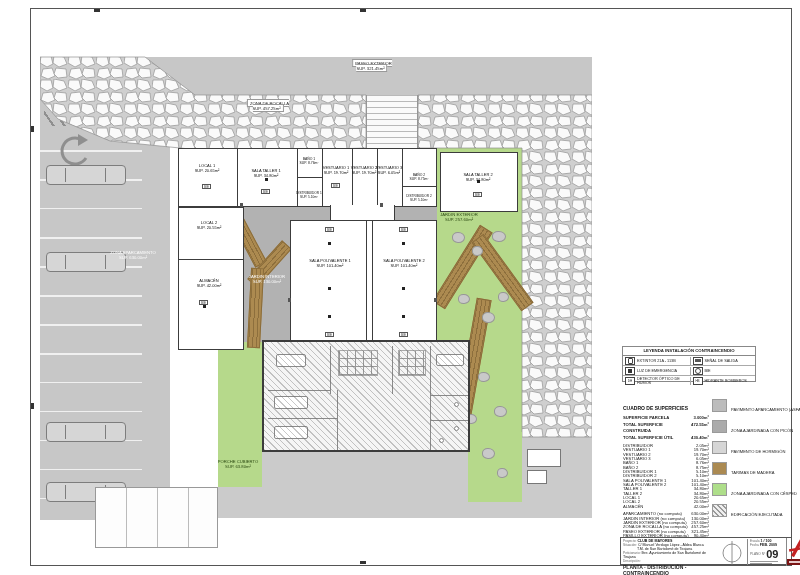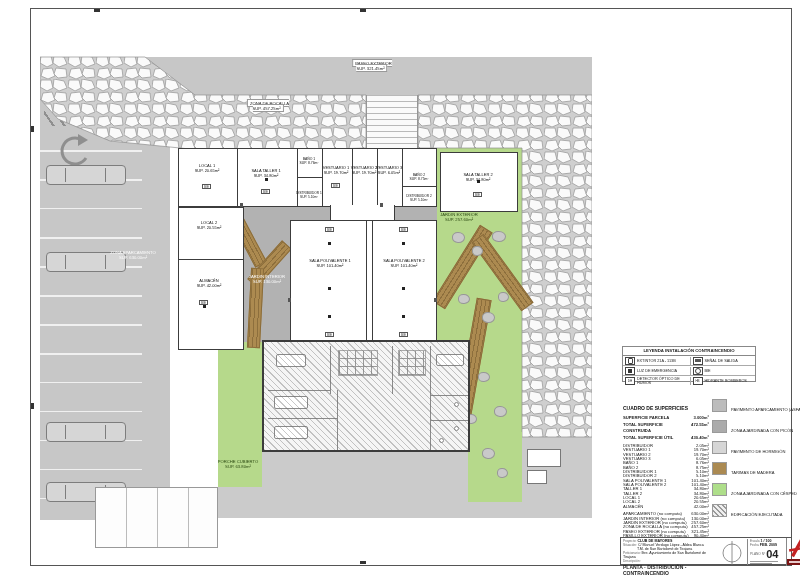--- a/index.html
+++ b/index.html
@@ -406,21 +406,21 @@
       <div style="font-size:5px;font-weight:bold;border-bottom:0.5px solid #333;display:inline-block;margin-top:1px">PLANTA - DISTRIBUCIÓN - CONTRAINCENDIO</div>
     </div>
     <svg class="a" style="left:98px;top:3px" width="26" height="24" viewBox="0 0 26 24">
       <circle cx="13" cy="12" r="9" fill="none" stroke="#777" stroke-width="0.8"></circle>
       <line x1="13" y1="0" x2="13" y2="24" stroke="#777" stroke-width="0.8"></line>
     </svg>
     <div class="a" style="left:126px;top:1px;width:38px;height:26px;border-left:0.5px solid #888;padding-left:2px">
       <div><span class="fl">Escala</span> <b class="fv">1 / 100</b></div>
       <div><span class="fl">Fecha</span> <b class="fv">FEB. 2009</b></div>
       <div style="margin-top:1px"><span class="fl">PLANO Nº</span>
-        <span style="font-size:11px;font-weight:bold;color:#222;vertical-align:middle">04</span></div>
+        <span style="font-size:11px;font-weight:bold;color:#222;vertical-align:middle">09</span></div>
       <div class="illeg" style="width:28px;margin-top:1px"></div>
       <div class="illeg" style="width:22px;margin-top:1px"></div>
     </div>
     <div class="a" style="left:165px;top:0;width:27px;height:28px;border-left:0.5px solid #888">
       <svg width="26" height="20" viewBox="0 0 30 24">
         <path d="M6 22 L17 2 L23 22" stroke="#c32222" stroke-width="4" fill="none"></path>
         <path d="M2 15 L28 10" stroke="#c32222" stroke-width="3"></path>
       </svg>
       <div style="background:#7a1414;height:6px;margin-top:0;display:flex;align-items:center;padding:0 2px">
         <div class="illeg" style="width:100%;background:#e8caca"></div>

